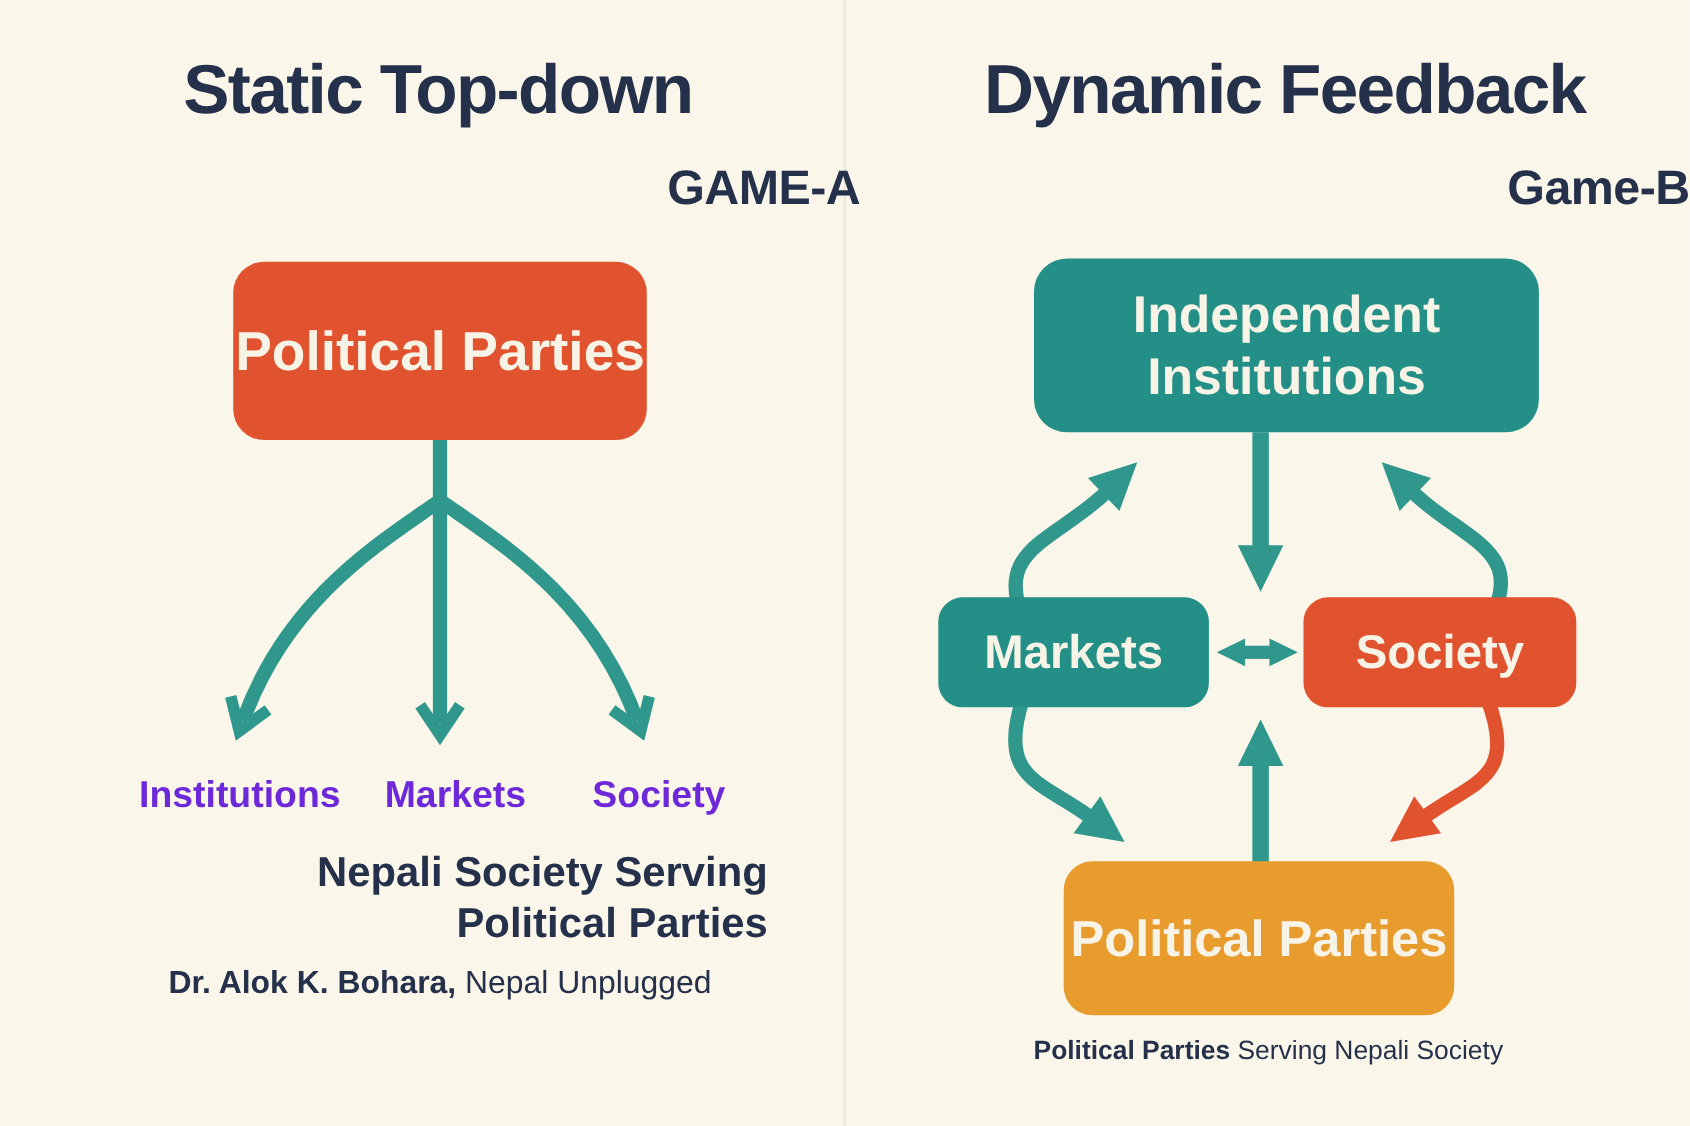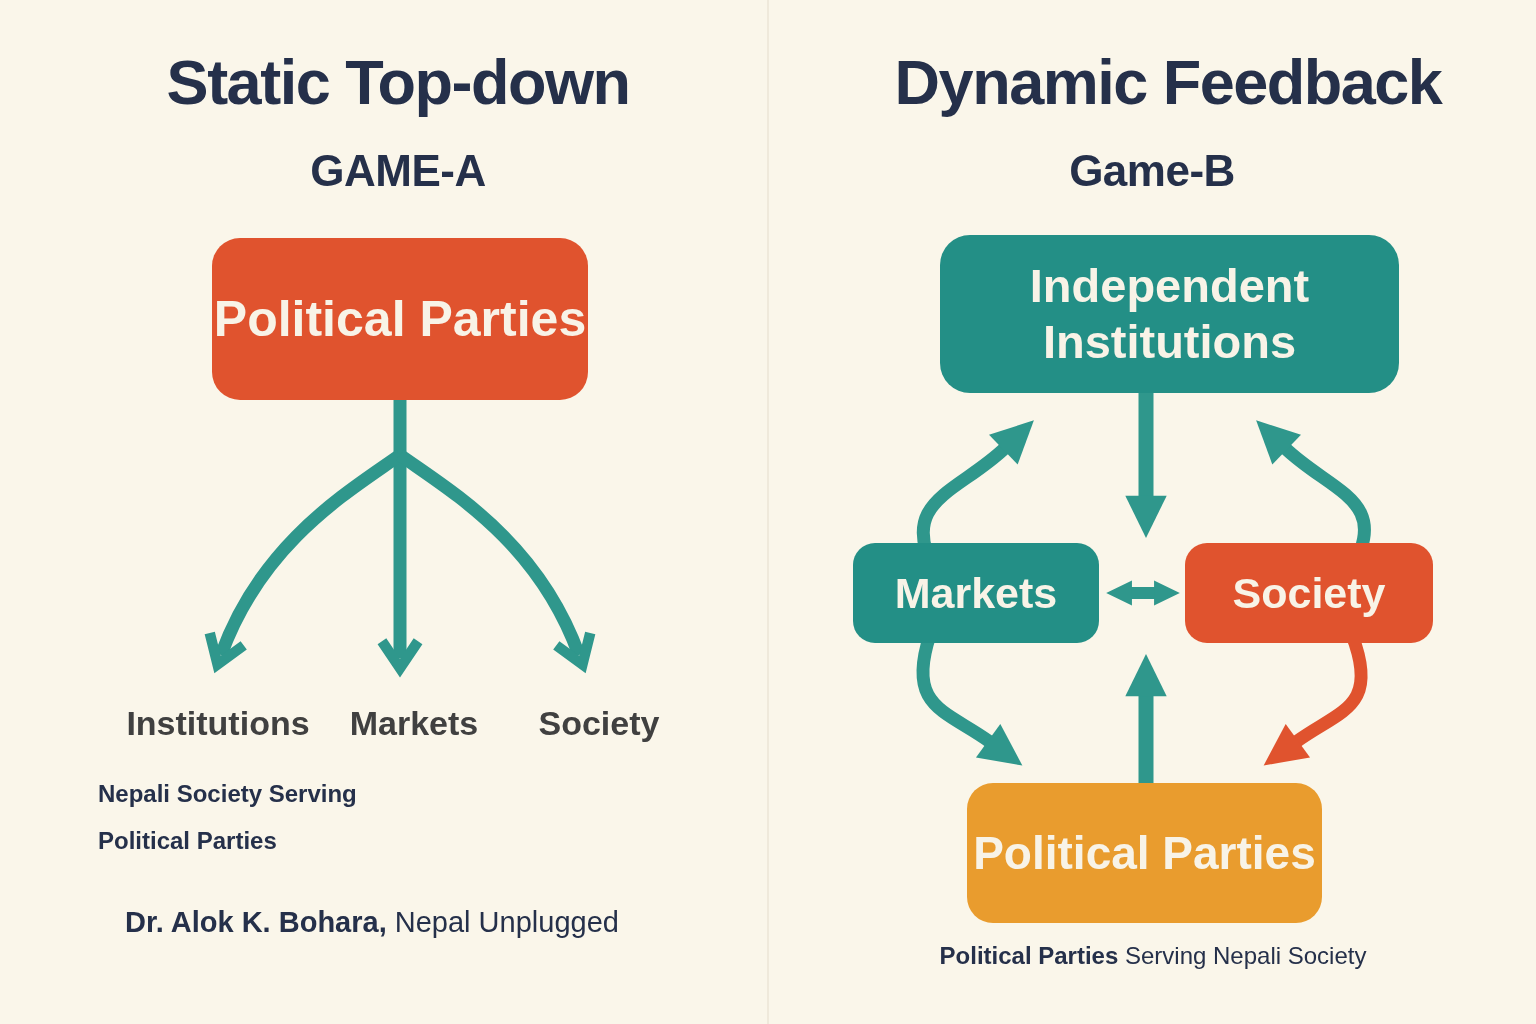--- a/index.html
+++ b/index.html
@@ -21,21 +21,21 @@
   .panel.right{left:768px;width:768px;}
 
   .title{
     position:absolute;top:46px;left:16px;width:100%;
     text-align:center;font-size:63px;font-weight:700;letter-spacing:-1.5px;
     margin:0;color:#25304a;
   }
   .panel.left .title{left:14px;}
   .subtitle{
     position:absolute;top:146px;left:0;width:100%;
-    text-align:center;font-size:44px;font-weight:700;letter-spacing:-0.5px;
+    text-align:right;font-size:44px;font-weight:700;letter-spacing:-0.5px;
     margin:0;color:#25304a;
   }
   .panel.left .subtitle{left:14px;}
 
   .box{
     position:absolute;display:flex;align-items:center;justify-content:center;
     text-align:center;color:#f8f3e7;font-weight:700;z-index:2;
   }
   .box-pp-left{
     left:212px;top:238px;width:376px;height:162px;border-radius:28px;
@@ -54,33 +54,33 @@
     background:#e0532e;font-size:43px;
   }
   .box-pp-right{
     left:199px;top:783px;width:355px;height:140px;border-radius:26px;
     background:#e99c2e;font-size:46px;line-height:57px;
   }
 
   .targets{position:absolute;top:704px;left:0;width:768px;}
   .target-label{
     position:absolute;top:0;width:240px;text-align:center;
-    font-size:34px;font-weight:700;color:#404040;
+    font-size:34px;font-weight:700;color:#6d28d9;
   }
   .target-inst{left:98px;}
   .target-markets{left:294px;}
   .target-society{left:479px;}
 
   .caption-left{
     position:absolute;top:770px;left:98px;width:600px;
-    text-align:left;font-size:24px;font-weight:700;line-height:47px;color:#25304a;
+    text-align:right;font-size:38px;font-weight:700;line-height:47px;color:#25304a;
   }
   .attribution{
-    position:absolute;top:878px;left:32px;width:680px;
-    text-align:center;font-size:29px;color:#25304a;margin-top:28px;
+    position:absolute;top:878px;left:60px;width:680px;
+    text-align:center;font-size:29px;color:#25304a;
   }
   .attribution .bold{font-weight:700;}
   .attribution .reg{font-weight:400;white-space:pre;}
 
   .caption-right{
     position:absolute;top:942px;left:30px;width:710px;
     text-align:center;font-size:24px;color:#25304a;
   }
   .caption-right .bold{font-weight:700;}
   .caption-right .reg{font-weight:400;white-space:pre;}

